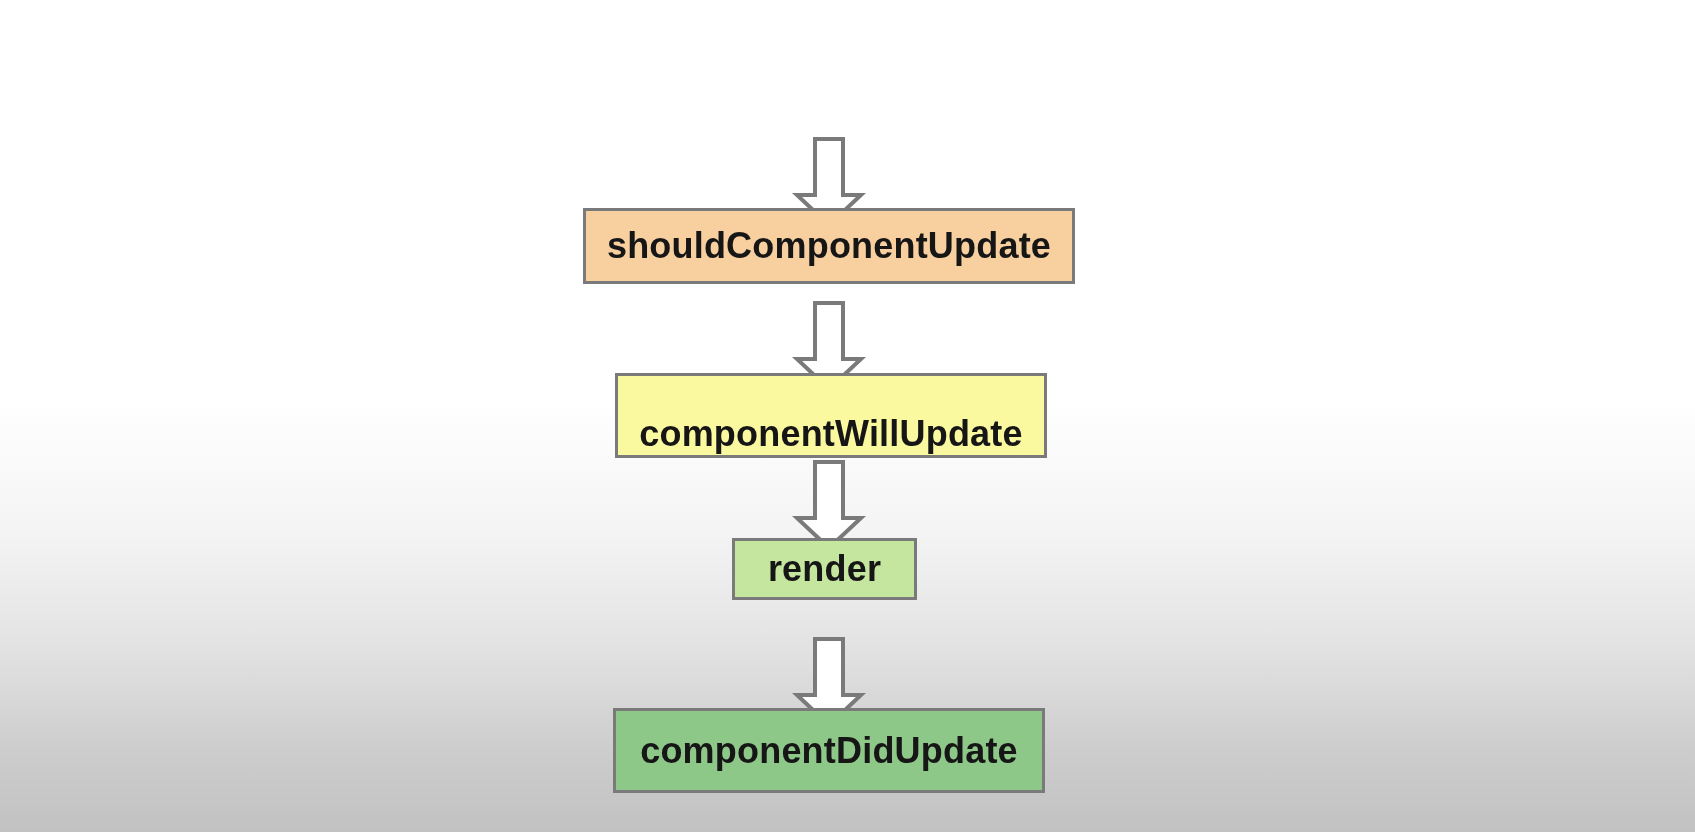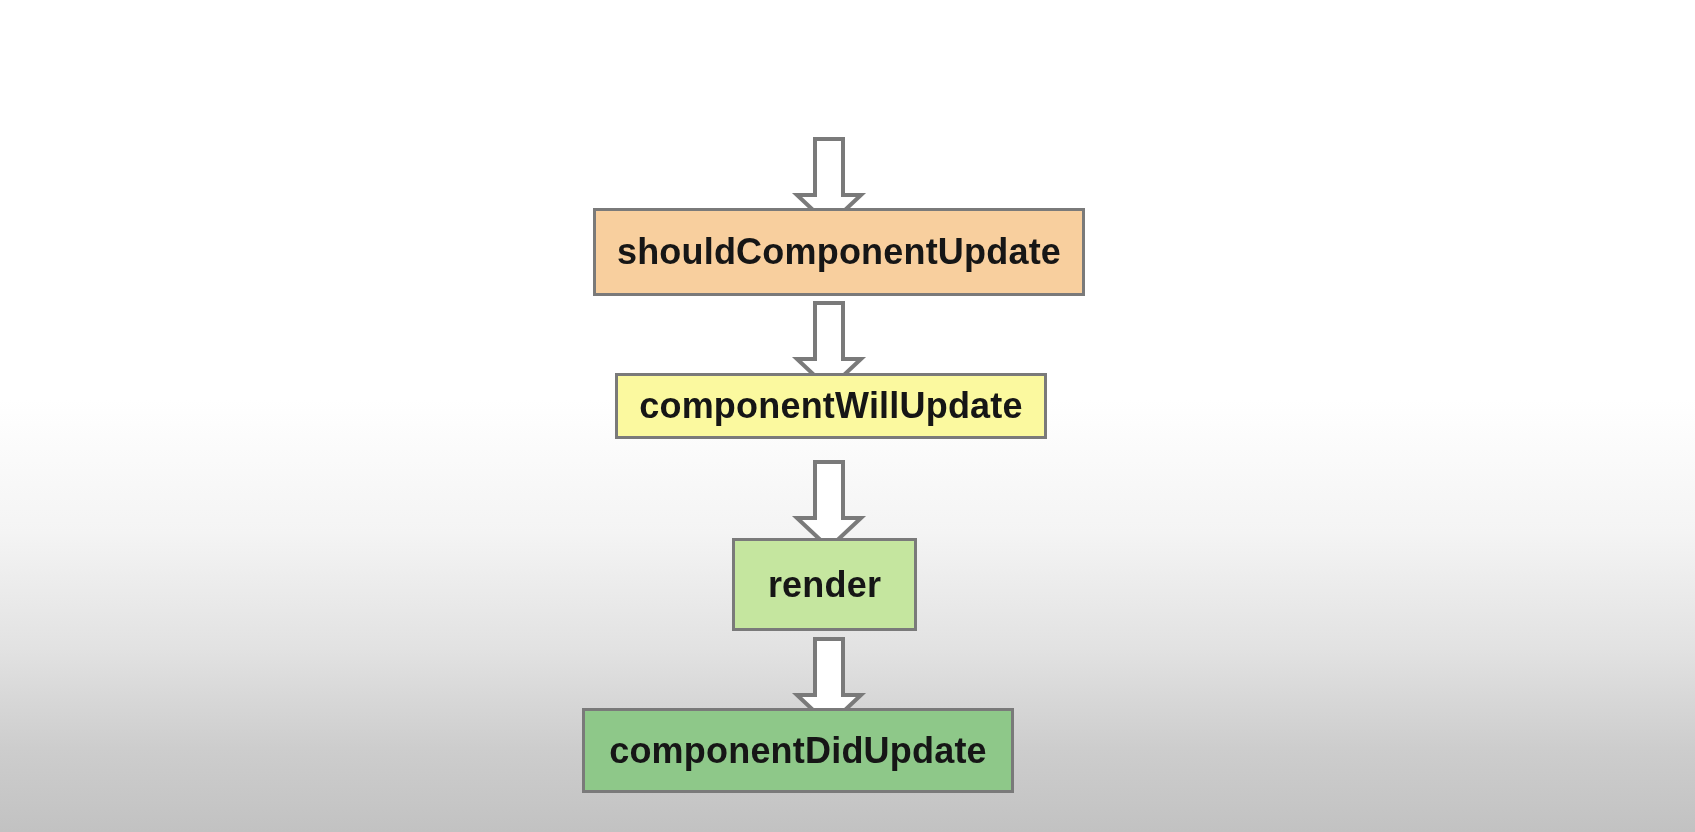--- a/index.html
+++ b/index.html
@@ -49,41 +49,41 @@
 </head>
 <body>
 
 <div class="stage">
 
 
   <svg class="arrow" style="left:791px; top:137px;" width="76" height="90" viewBox="0 0 76 90">
     <polygon points="24,2 52,2 52,58 70,58 38,88 6,58 24,58"></polygon>
   </svg>
 
-  <div class="node" style="left: 583px; top: 208px; width: 492px; height: 88px; background-color: rgb(248, 207, 158); margin-left: 10px;">
+  <div class="node" style="left: 583px; top: 208px; width: 492px; height: 76px; background-color: rgb(248, 207, 158);">
     <span class="node-label">shouldComponentUpdate</span>
   </div>
 
   <svg class="arrow" style="left:791px; top:301px;" width="76" height="90" viewBox="0 0 76 90">
     <polygon points="24,2 52,2 52,58 70,58 38,88 6,58 24,58"></polygon>
   </svg>
 
-  <div class="node" style="left: 615px; top: 373px; width: 432px; height: 66px; background-color: rgb(251, 249, 159);">
+  <div class="node" style="left: 615px; top: 373px; width: 432px; height: 85px; background-color: rgb(251, 249, 159); align-items: flex-end;">
     <span class="node-label">componentWillUpdate</span>
   </div>
 
   <svg class="arrow" style="left:791px; top:460px;" width="76" height="90" viewBox="0 0 76 90">
     <polygon points="24,2 52,2 52,58 70,58 38,88 6,58 24,58"></polygon>
   </svg>
 
-  <div class="node" style="left: 732px; top: 538px; width: 185px; height: 93px; background-color: rgb(197, 230, 159);">
+  <div class="node" style="left: 732px; top: 538px; width: 185px; height: 62px; background-color: rgb(197, 230, 159);">
     <span class="node-label">render</span>
   </div>
 
   <svg class="arrow" style="left:791px; top:637px;" width="76" height="90" viewBox="0 0 76 90">
     <polygon points="24,2 52,2 52,58 70,58 38,88 6,58 24,58"></polygon>
   </svg>
 
-  <div class="node" style="left: 582px; top: 708px; width: 432px; height: 85px; background-color: rgb(142, 200, 137);">
+  <div class="node" style="left: 613px; top: 708px; width: 432px; height: 85px; background-color: rgb(142, 200, 137);">
     <span class="node-label">componentDidUpdate</span>
   </div>
 
 </div>
 
 </body></html>

